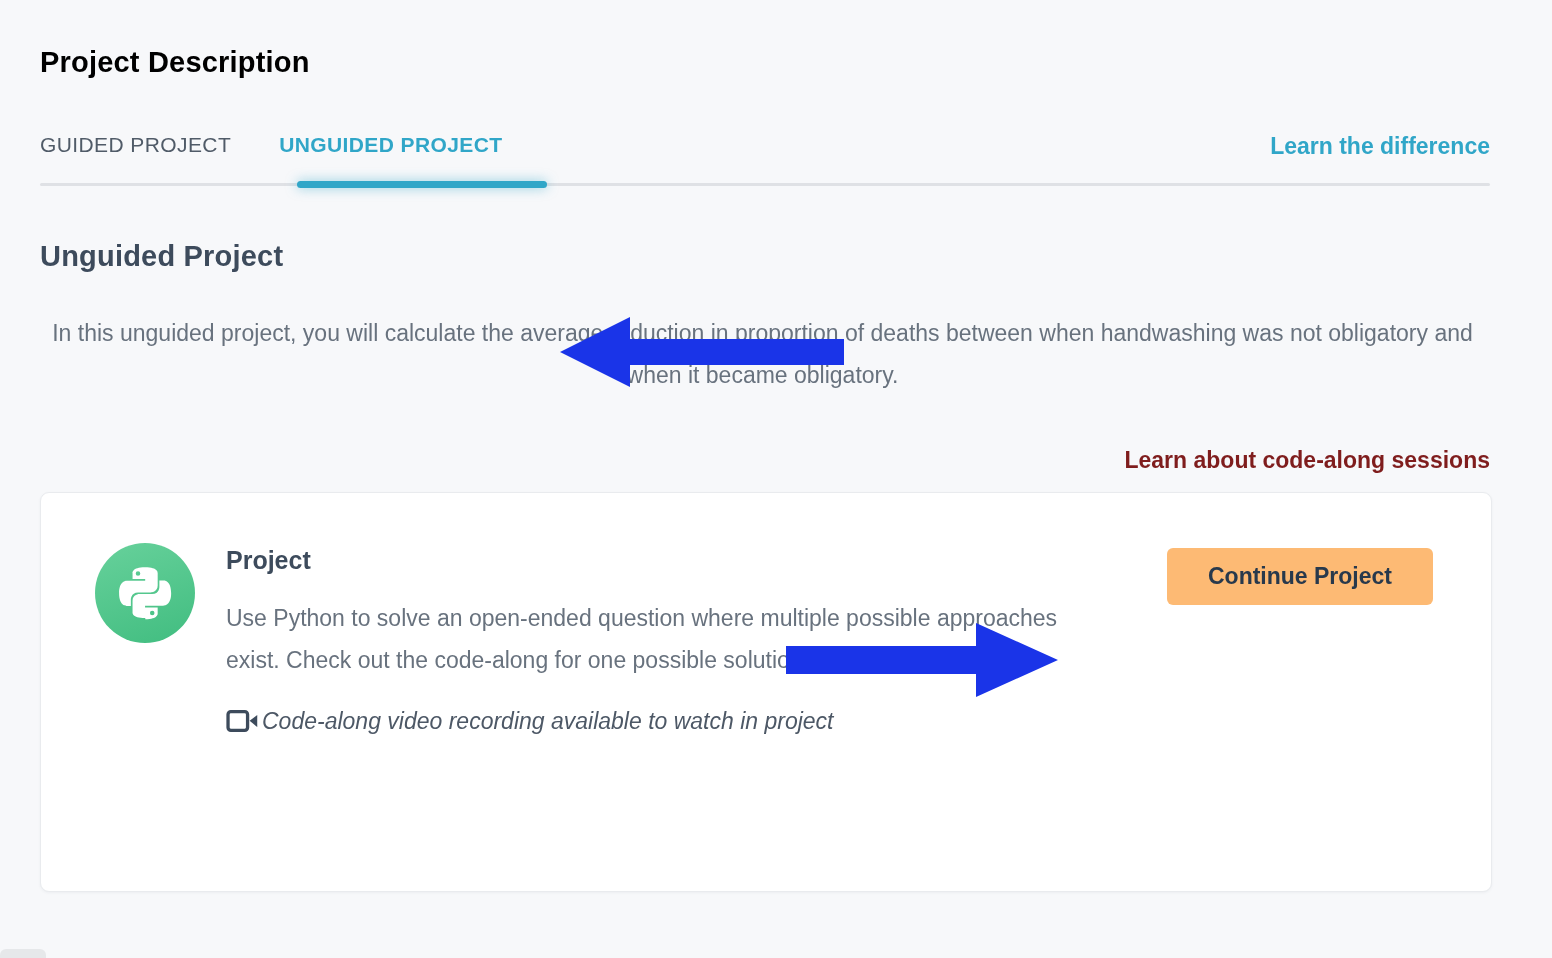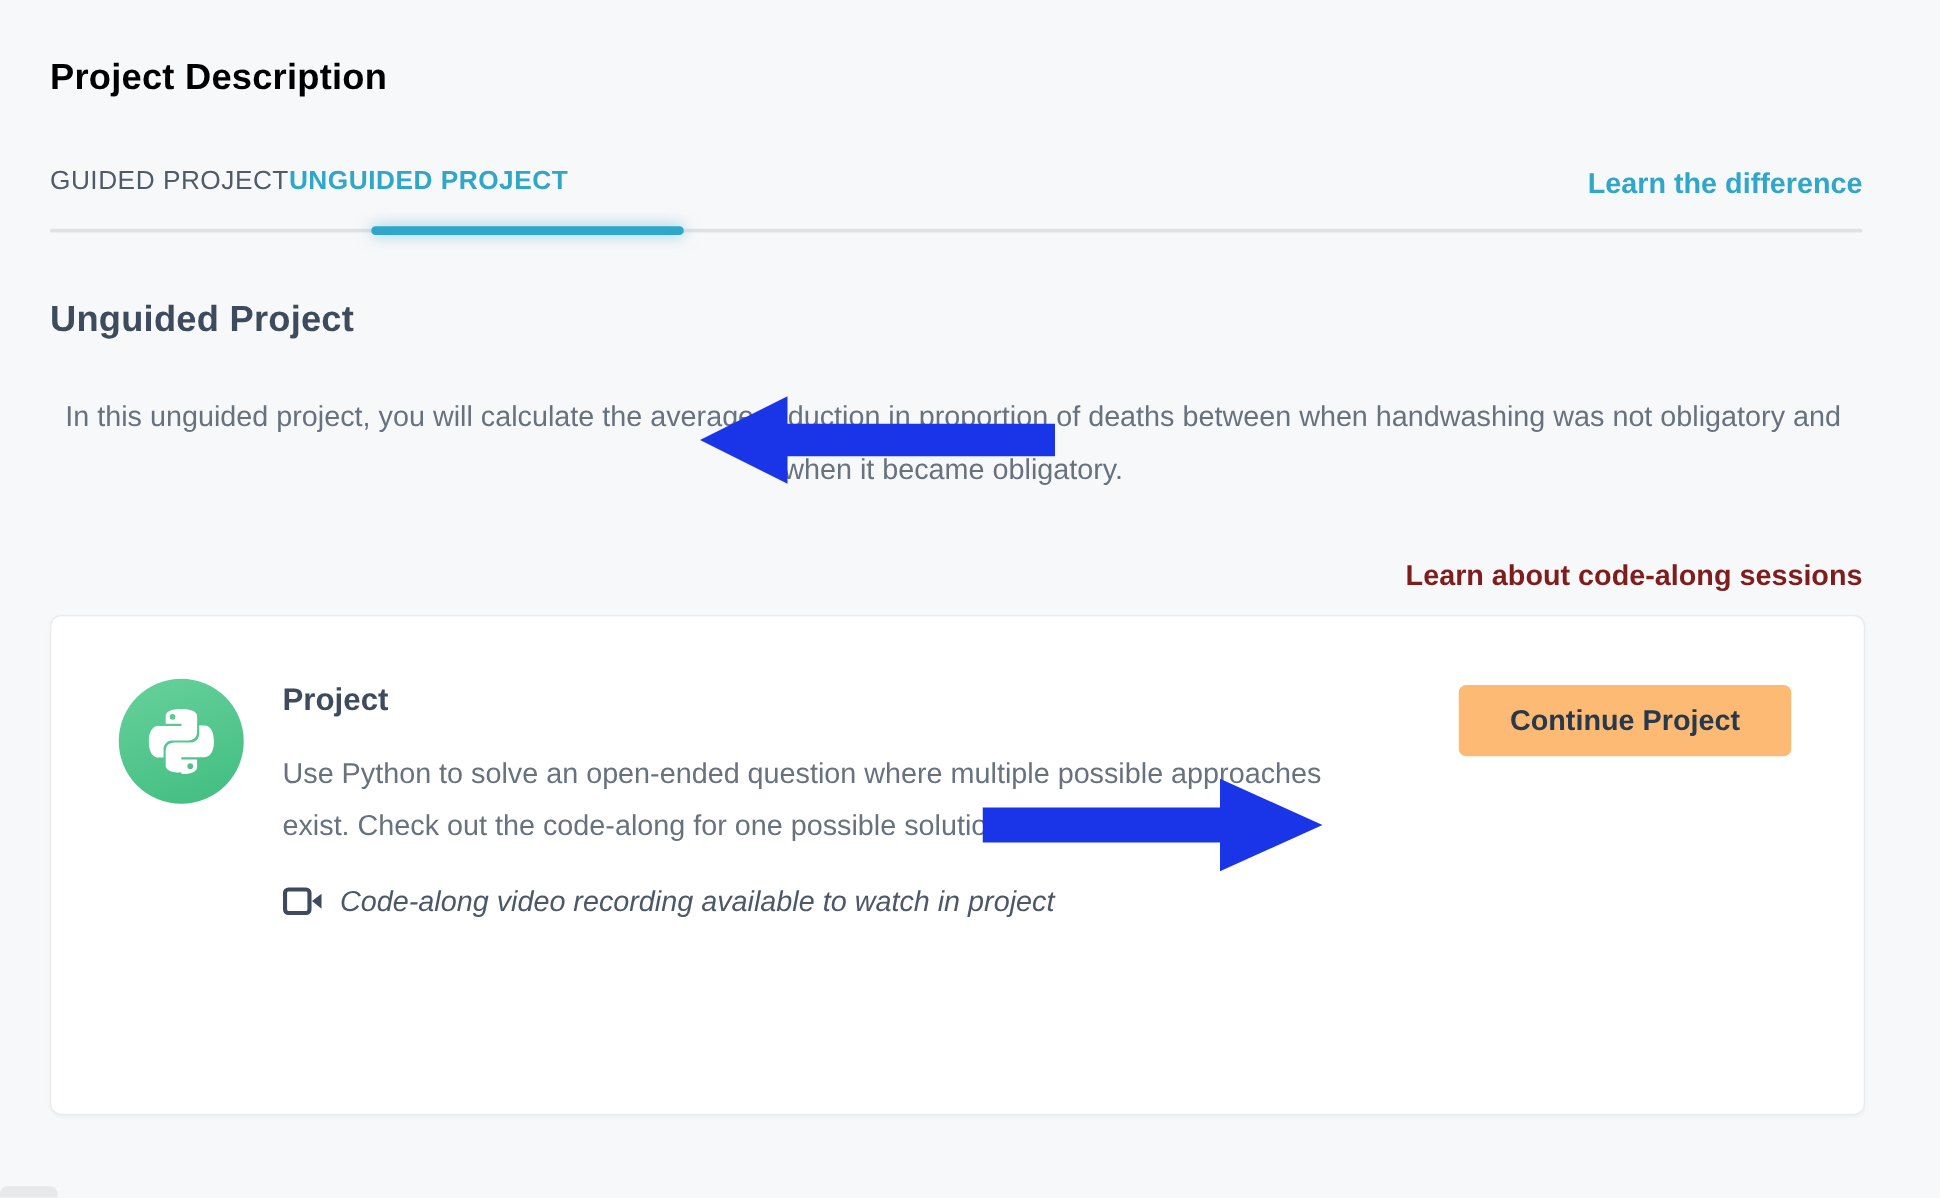--- a/index.html
+++ b/index.html
@@ -21,21 +21,21 @@
   }
   .body-text {
     font-size:23px; color:#68727e; line-height:42px;
   }
   .p1 { margin-top:30px; width:1435px; }
   .p2 { margin-top:38px; width:1445px;text-align:center; }
 
   
   .tabs {
     position:relative; margin-top:50px; height:56px;
-    display:flex; align-items:flex-start; 
+    display:flex; align-items:flex-start; gap:48px;
   }
   .tab {
     font-size:21px; letter-spacing:.4px; line-height:30px;
     color:#505b68; cursor:pointer; text-transform:uppercase;
   }
   .tab.active { color:#30a6c8; font-weight:700; }
   .tabs-rule {
     position:absolute; left:0; right:0; bottom:0;
     height:3px; background:#dfe1e5; border-radius:2px;
   }
@@ -90,21 +90,21 @@
     display:flex; align-items:center; justify-content:center;
     flex-shrink:0;
   }
   .card-main { margin-left:31px; width:840px; }
   .card-title {
     font-size:25px; font-weight:700; color:#3d4b5c; line-height:34px;
   }
   .card-desc { margin-top:20px; width:840px; }
   .video-row {
     margin-top:24px;
-    display:flex; align-items:center; gap:13px;
+    display:flex; align-items:center; gap:3px;
   }
   .video-note {
     font-size:23px; font-style:italic; color:#4d5866; line-height:32px;
   }
   .continue-btn {
     margin-left:auto; margin-top:5px;
     background:#fdba74; border:none; border-radius:6px;
     padding:15px 41px;
     font-family:"Liberation Sans", sans-serif;
     font-size:23px; font-weight:700; color:#28394c;

